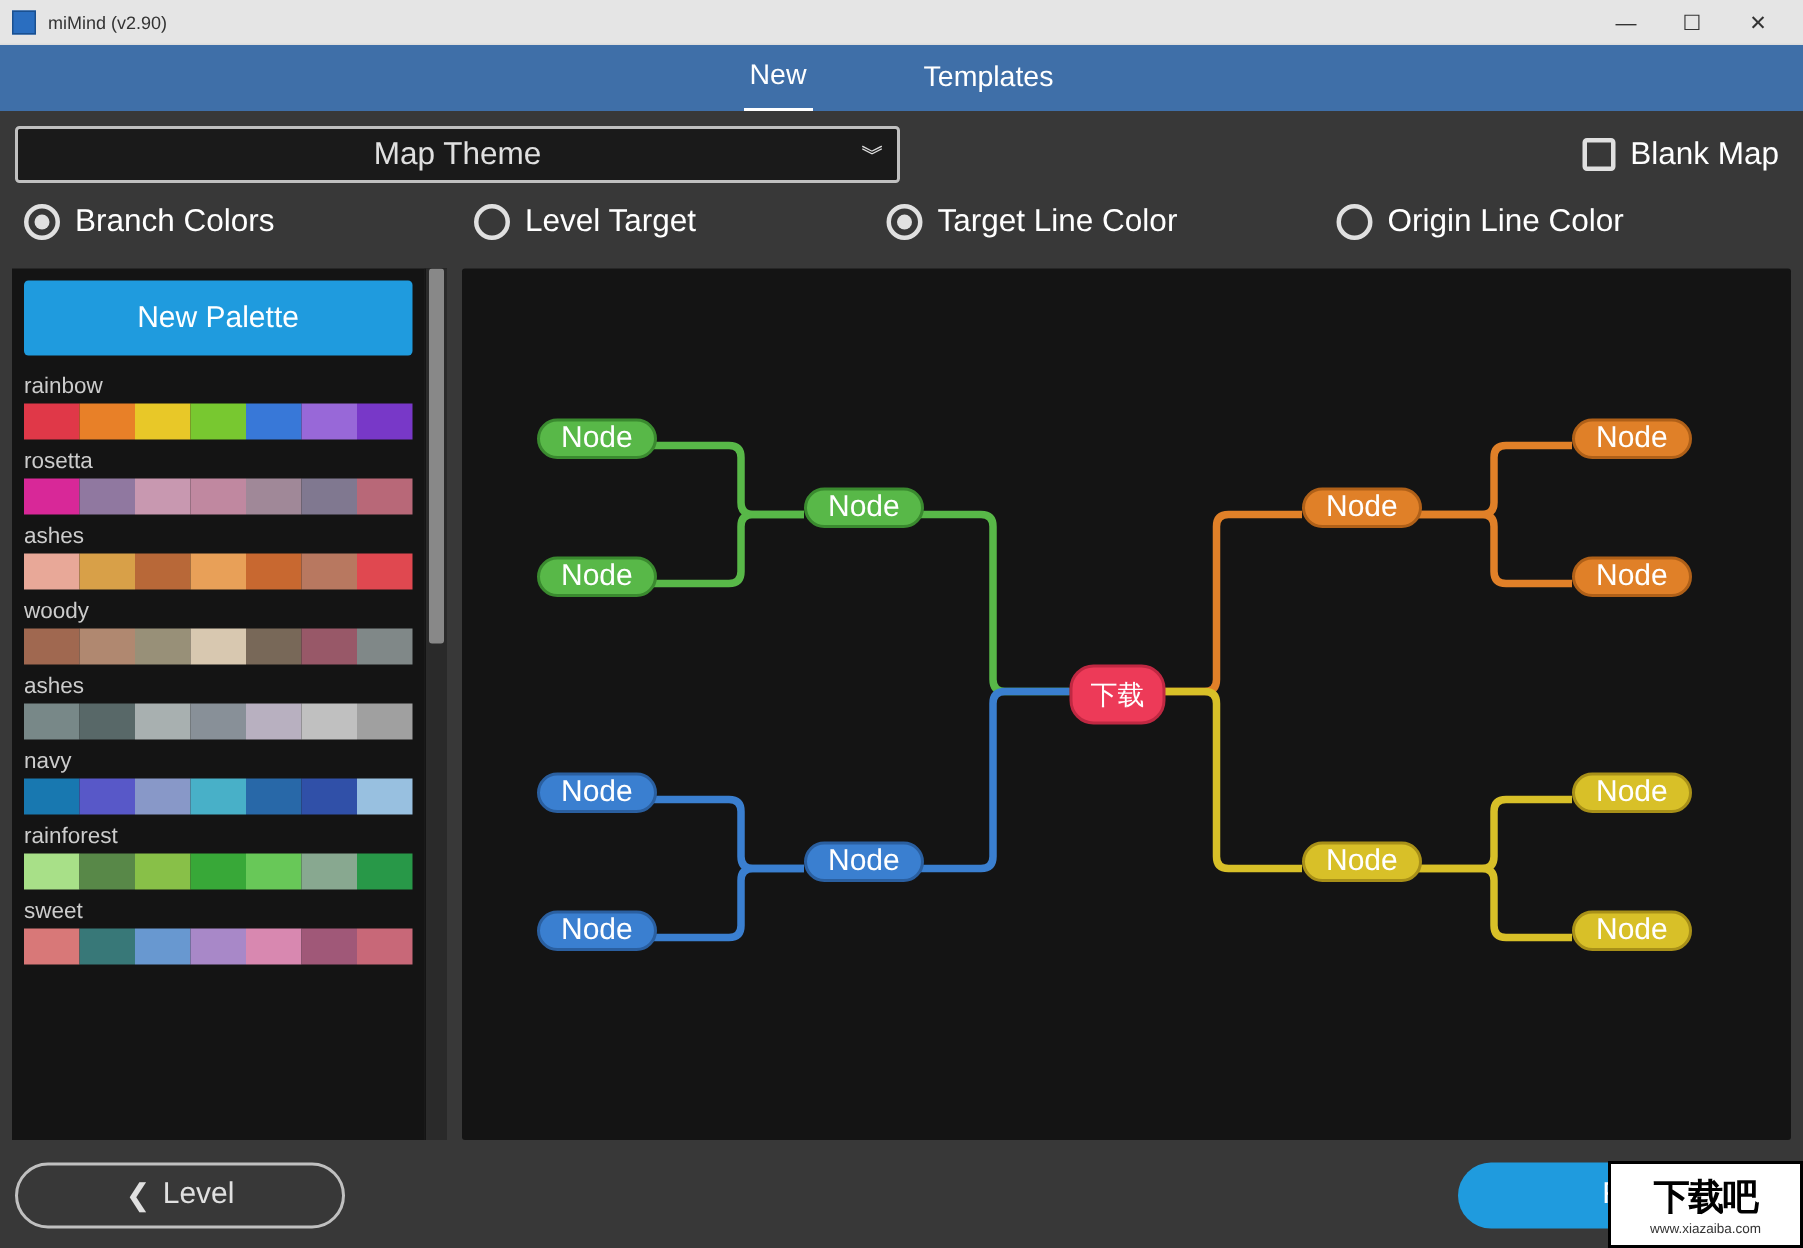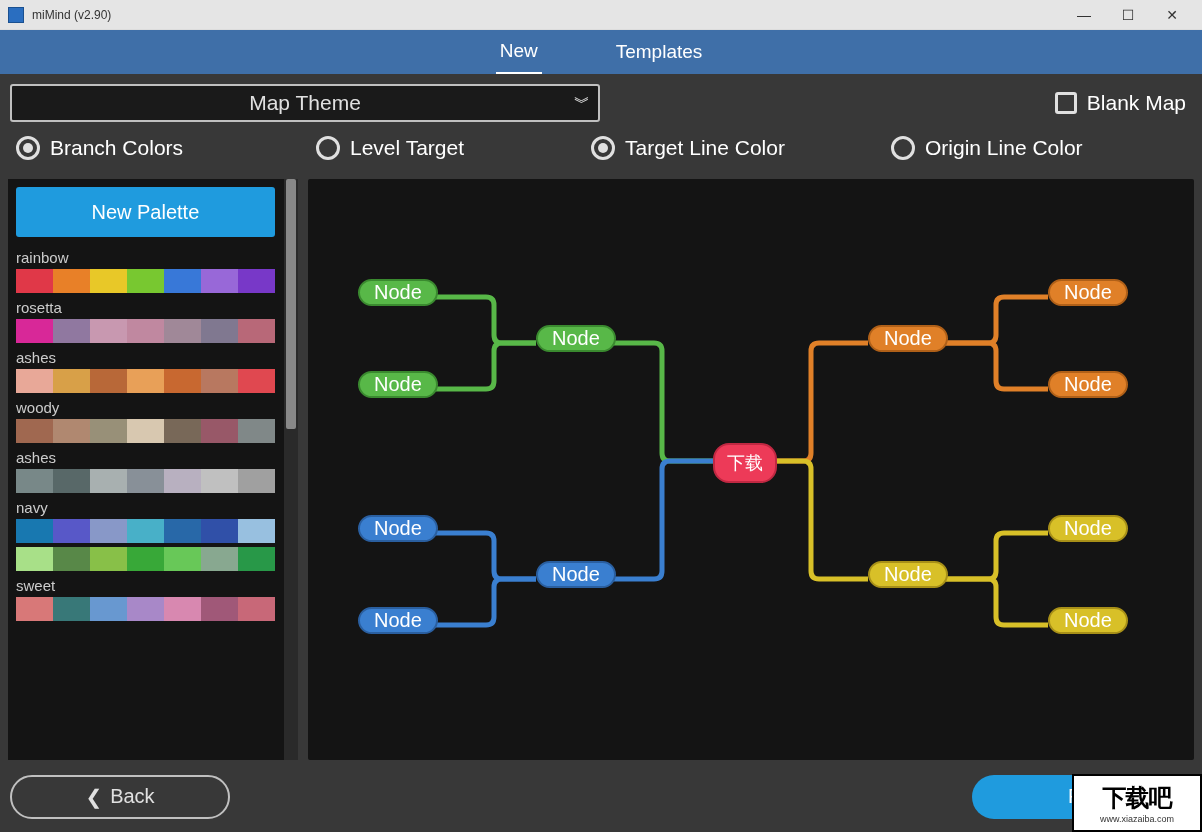--- a/index.html
+++ b/index.html
@@ -192,20 +192,21 @@
               <div class="swatch" style="background: rgb(24, 120, 176);"></div>
               <div class="swatch" style="background: rgb(88, 88, 200);"></div>
               <div class="swatch" style="background: rgb(136, 152, 200);"></div>
               <div class="swatch" style="background: rgb(72, 176, 200);"></div>
               <div class="swatch" style="background: rgb(40, 104, 168);"></div>
               <div class="swatch" style="background: rgb(48, 80, 168);"></div>
               <div class="swatch" style="background: rgb(152, 192, 224);"></div>
             </div>
           </div>
           <div class="palette-item">
+            <div class="palette-name">rainforest</div>
             <div class="swatch-row">
               <div class="swatch" style="background: rgb(168, 224, 136);"></div>
               <div class="swatch" style="background: rgb(88, 136, 72);"></div>
               <div class="swatch" style="background: rgb(136, 192, 72);"></div>
               <div class="swatch" style="background: rgb(56, 168, 56);"></div>
               <div class="swatch" style="background: rgb(104, 200, 88);"></div>
               <div class="swatch" style="background: rgb(136, 168, 144);"></div>
               <div class="swatch" style="background: rgb(40, 152, 72);"></div>
             </div>
           </div>
@@ -265,21 +266,21 @@
       <div class="node" style="left:740px; top:336px; background:#d8c028; border-color:#a89018;">Node</div>
       <div class="node" style="left:740px; top:428px; background:#d8c028; border-color:#a89018;">Node</div>
 
     </div>
 
   </div>
 
   <div class="bottom-bar">
     <div class="back-btn">
       <span>❮</span>
-      <span>Back</span>
+      <span>Level</span>
     </div>
     <div class="finish-btn">Fin</div>
   </div>
 
 </div>
 
 <div class="watermark">
   <div class="big">下载吧</div>
   <div class="small">www.xiazaiba.com</div>
 </div>

